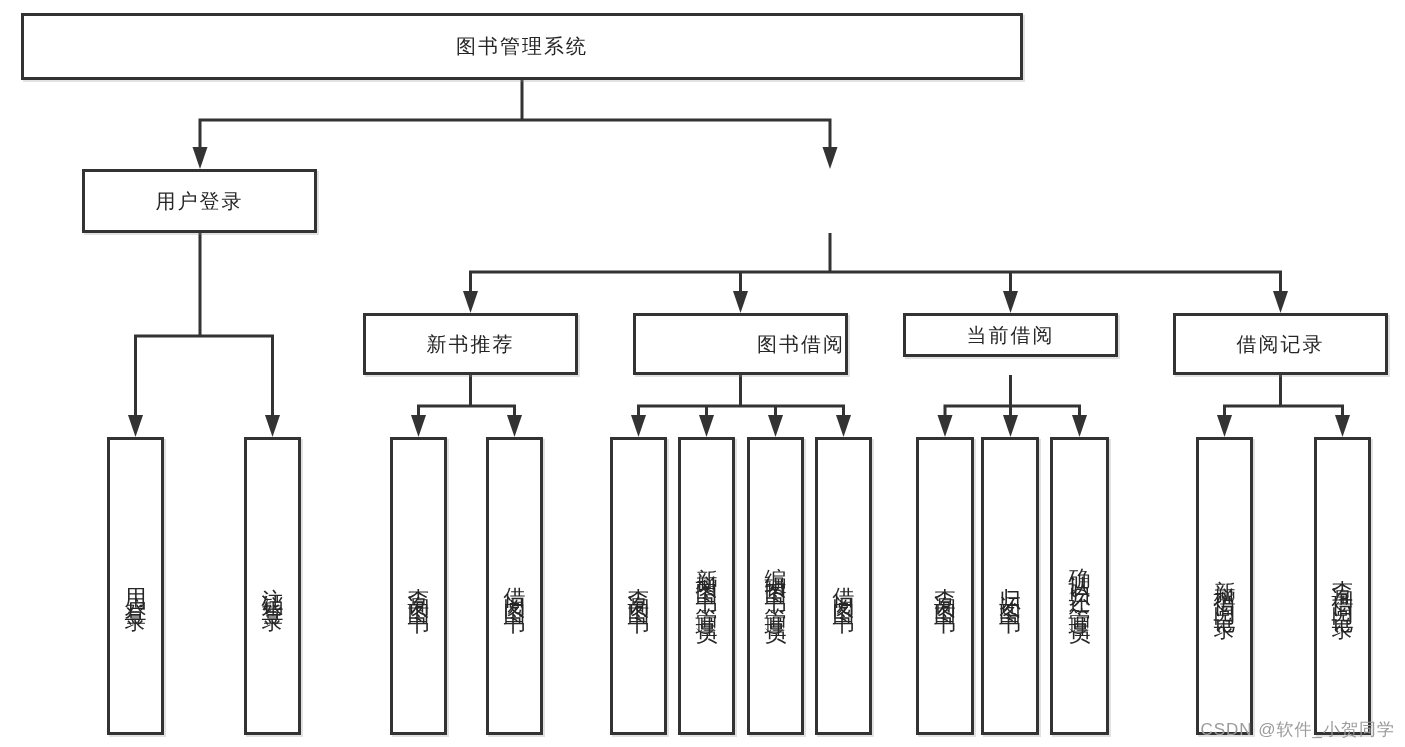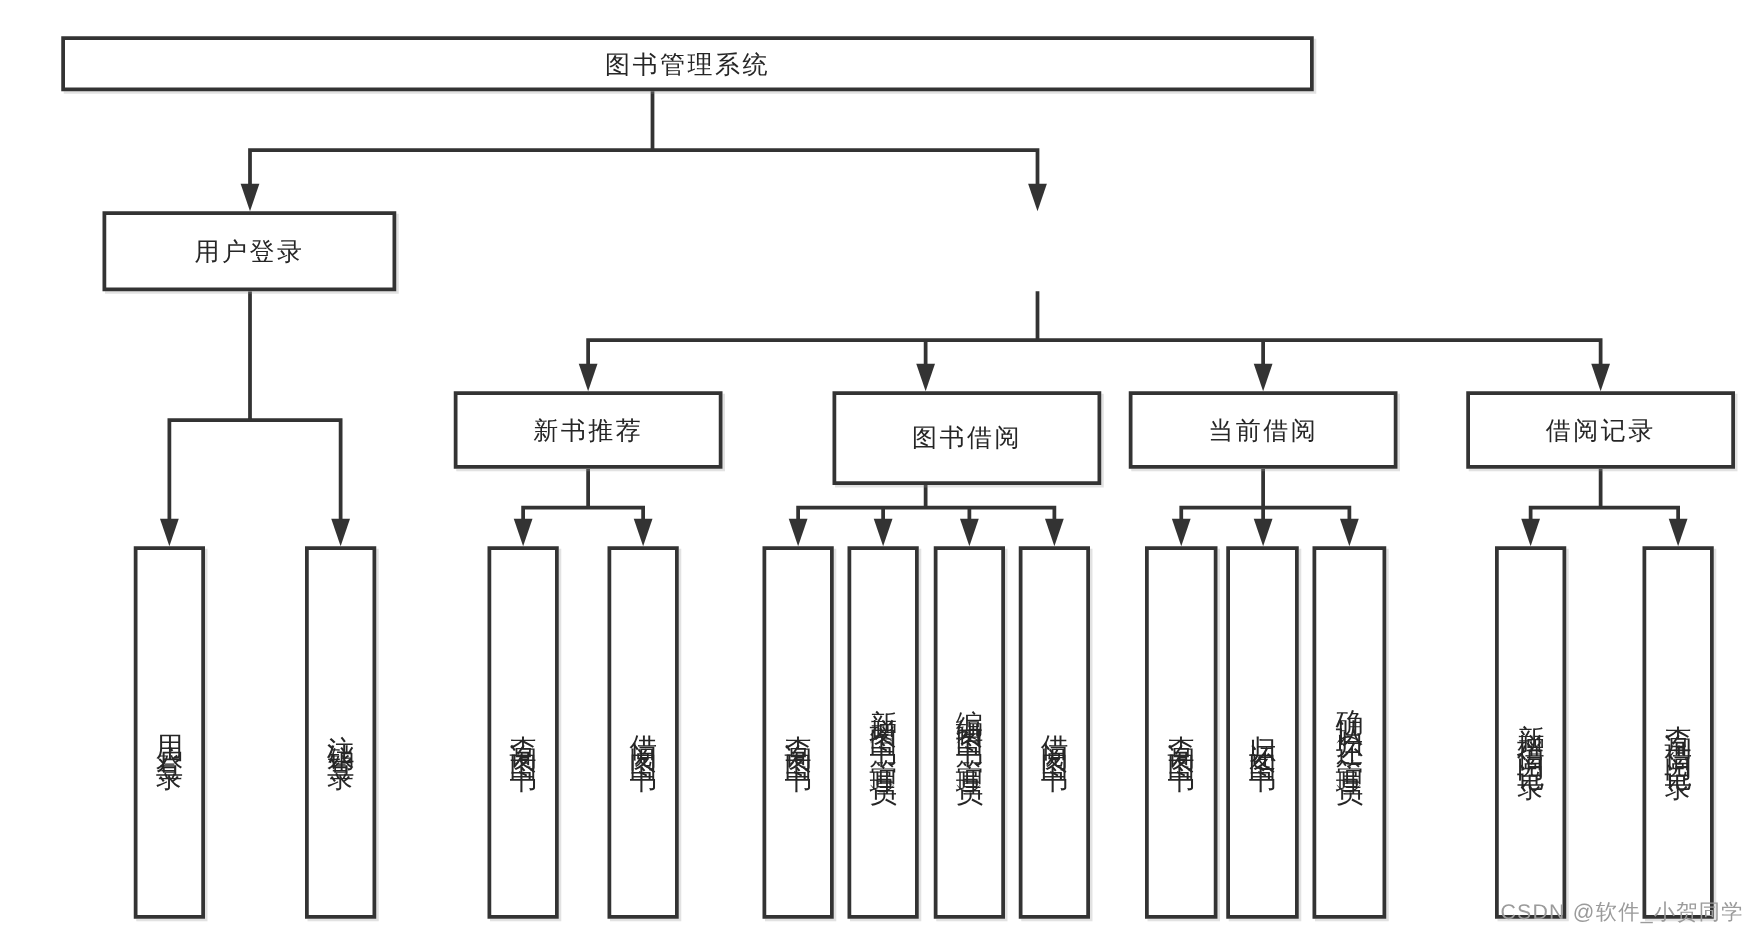--- a/index.html
+++ b/index.html
@@ -89,35 +89,35 @@
       <polygon points="768,415 783,415 775.5,437"></polygon>
       <polygon points="836,415 851,415 843.5,437"></polygon>
       <polygon points="937.5,415 952.5,415 945,437"></polygon>
       <polygon points="1003,415 1018,415 1010.5,437"></polygon>
       <polygon points="1072,415 1087,415 1079.5,437"></polygon>
       <polygon points="1217,415 1232,415 1224.5,437"></polygon>
       <polygon points="1335,415 1350,415 1342.5,437"></polygon>
     </g>
   </svg>
 
-  <div class="box" style="left:21px; top:29px; width:1002px; height:44px;margin-left:28px;">
+  <div class="box" style="left:21px; top:13px; width:1002px; height:67px;">
     <span class="hlabel">图书管理系统</span>
   </div>
 
   <div class="box" style="left:82px; top:169px; width:235px; height:64px;">
     <span class="hlabel">用户登录</span>
   </div>
 
   <div class="box" style="left:363px; top:313px; width:215px; height:62px;">
     <span class="hlabel">新书推荐</span>
   </div>
-  <div class="box" style="left:666px; top:313px; width:215px; height:75px;">
+  <div class="box" style="left:633px; top:313px; width:215px; height:62px;justify-content:flex-end;">
     <span class="hlabel">图书借阅</span>
   </div>
-  <div class="box" style="left:903px; top:313px; width:215px; height:62px;">
+  <div class="box" style="left:903px; top:313px; width:215px; height:44px;">
     <span class="hlabel">当前借阅</span>
   </div>
   <div class="box" style="left:1173px; top:313px; width:215px; height:62px;">
     <span class="hlabel">借阅记录</span>
   </div>
 
   <div class="box leaf" style="left:107px; top:437px; width:57px; height:298px;">
     <span class="vtext">用户登录</span>
   </div>
   <div class="box leaf" style="left:244px; top:437px; width:57px; height:298px;">

